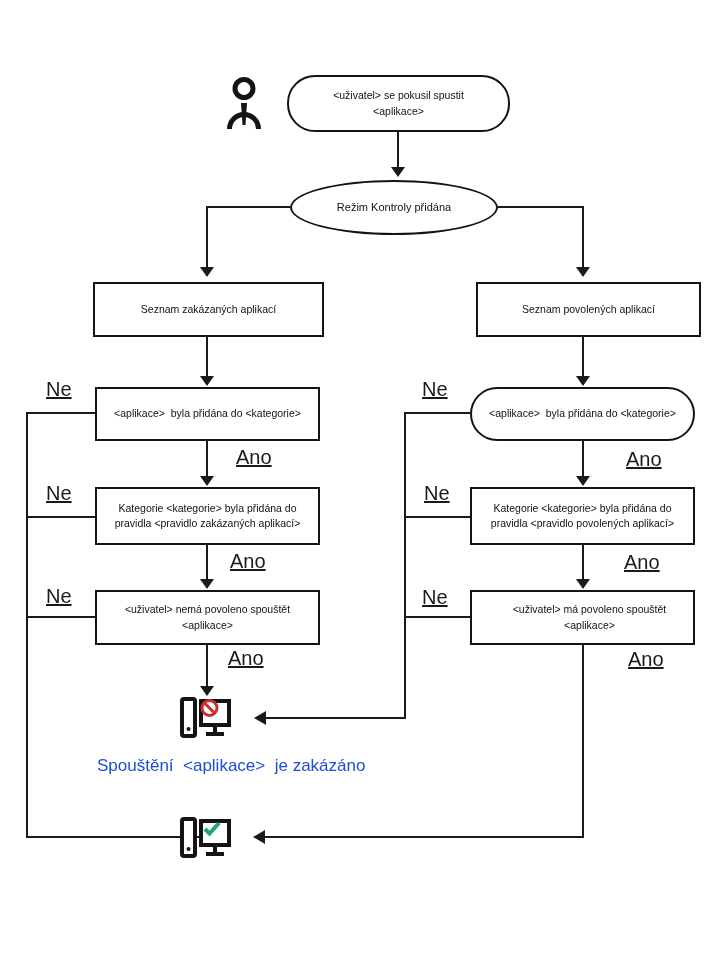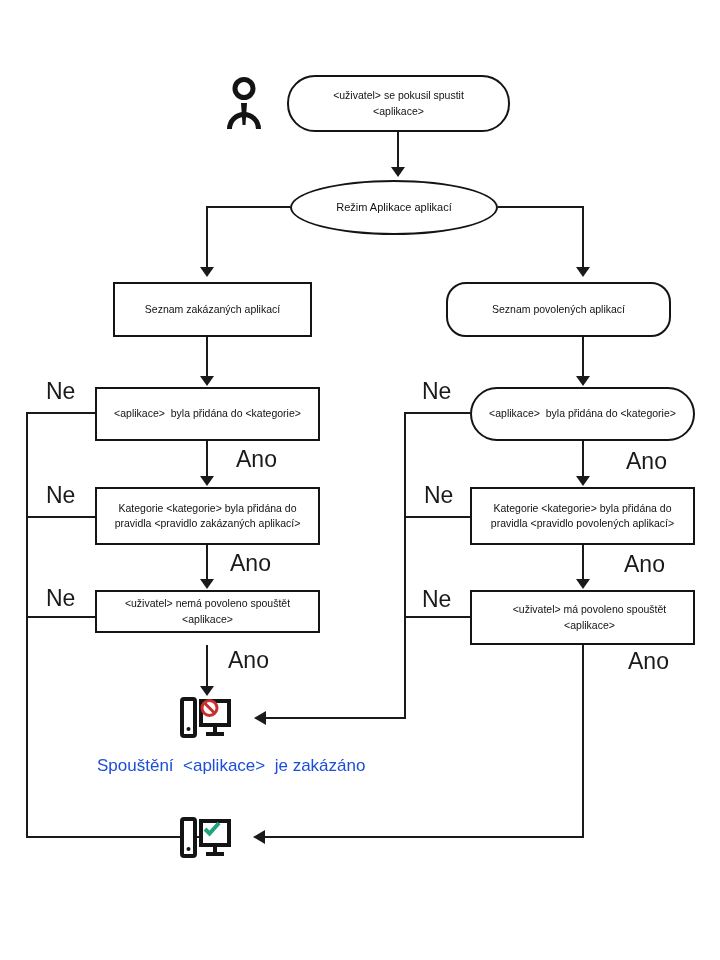--- a/index.html
+++ b/index.html
@@ -4,31 +4,31 @@
 <style>
   html,body{margin:0;padding:0;background:#fff;}
   #canvas{position:relative;width:720px;height:960px;background:#fff;overflow:hidden;
           font-family:"Liberation Sans", sans-serif;}
   #connectors{position:absolute;left:0;top:0;width:720px;height:960px;}
   .node{position:absolute;box-sizing:border-box;border:2px solid #141414;background:#fff;
         display:flex;align-items:center;justify-content:center;text-align:center;
         font-size:10.5px;line-height:1.45;color:#111;white-space:pre-wrap;padding:2px 5px;}
   .stadium{border-radius:28px;}
   .ellipse{border-radius:50%;}
-  .blabel{position:absolute;font-size:23px;color:#1a1a1a;}
+  .blabel{position:absolute;font-size:20px;color:#1a1a1a;text-decoration:underline;}
   .caption{position:absolute;font-size:17px;white-space:pre-wrap;}
   .icon{position:absolute;}
 
   #n-start{left:287px;top:75px;width:223px;height:57px;}
   #n-mode{left:290px;top:180px;width:208px;height:55px;font-size:11px;}
-  #n-denylist{left:113px;top:282px;width:199px;height:55px;}
-  #n-allowlist{left:446px;top:282px;width:225px;height:55px;border-radius:20px;}
+  #n-denylist{left:93px;top:282px;width:231px;height:55px;}
+  #n-allowlist{left:476px;top:282px;width:225px;height:55px;}
   #n-dcat{left:95px;top:387px;width:225px;height:54px;}
   #n-drule{left:95px;top:487px;width:225px;height:58px;}
-  #n-duser{left:95px;top:590px;width:225px;height:43px;}
+  #n-duser{left:95px;top:590px;width:225px;height:55px;}
   #n-acat{left:470px;top:387px;width:225px;height:54px;border-radius:27px;}
   #n-arule{left:470px;top:487px;width:225px;height:58px;}
   #n-auser{left:470px;top:590px;width:225px;height:55px;padding-left:19px;}
 
   #lbl-ne-l1{left:46px;top:378px;}  #lbl-ne-l2{left:46px;top:482px;}  #lbl-ne-l3{left:46px;top:585px;}
   #lbl-ano-l1{left:236px;top:446px;} #lbl-ano-l2{left:230px;top:550px;} #lbl-ano-l3{left:228px;top:647px;}
   #lbl-ne-r1{left:422px;top:378px;}  #lbl-ne-r2{left:424px;top:482px;}  #lbl-ne-r3{left:422px;top:586px;}
   #lbl-ano-r1{left:626px;top:448px;} #lbl-ano-r2{left:624px;top:551px;} #lbl-ano-r3{left:628px;top:648px;}
 
   #user-icon{left:226px;top:76px;width:36px;height:54px;}
@@ -81,21 +81,21 @@
   </svg>
 
   <svg id="user-icon" class="icon" viewBox="0 0 36 54" xmlns="http://www.w3.org/2000/svg">
     <circle cx="18" cy="12.5" r="9" fill="none" stroke="#141414" stroke-width="5"></circle>
     <path d="M3.5 53 A14.5 14.5 0 0 1 32.5 53" fill="none" stroke="#141414" stroke-width="5"></path>
     <polygon points="15,27 21,27 19.5,49 16.5,49" fill="#141414"></polygon>
   </svg>
 
   <div id="n-start" class="node stadium">&lt;uživatel&gt; se pokusil spustit
 &lt;aplikace&gt;</div>
-  <div id="n-mode" class="node ellipse">Režim Aplikace aplikací</div>
+  <div id="n-mode" class="node ellipse">Režim Kontroly přidána</div>
   <div id="n-denylist" class="node">Seznam zakázaných aplikací</div>
   <div id="n-allowlist" class="node">Seznam povolených aplikací</div>
   <div id="n-dcat" class="node">&lt;aplikace&gt;  byla přidána do &lt;kategorie&gt;</div>
   <div id="n-drule" class="node">Kategorie &lt;kategorie&gt; byla přidána do
 pravidla &lt;pravidlo zakázaných aplikací&gt;</div>
   <div id="n-duser" class="node">&lt;uživatel&gt; nemá povoleno spouštět
 &lt;aplikace&gt;</div>
   <div id="n-acat" class="node">&lt;aplikace&gt;  byla přidána do &lt;kategorie&gt;</div>
   <div id="n-arule" class="node">Kategorie &lt;kategorie&gt; byla přidána do
 pravidla &lt;pravidlo povolených aplikací&gt;</div>

